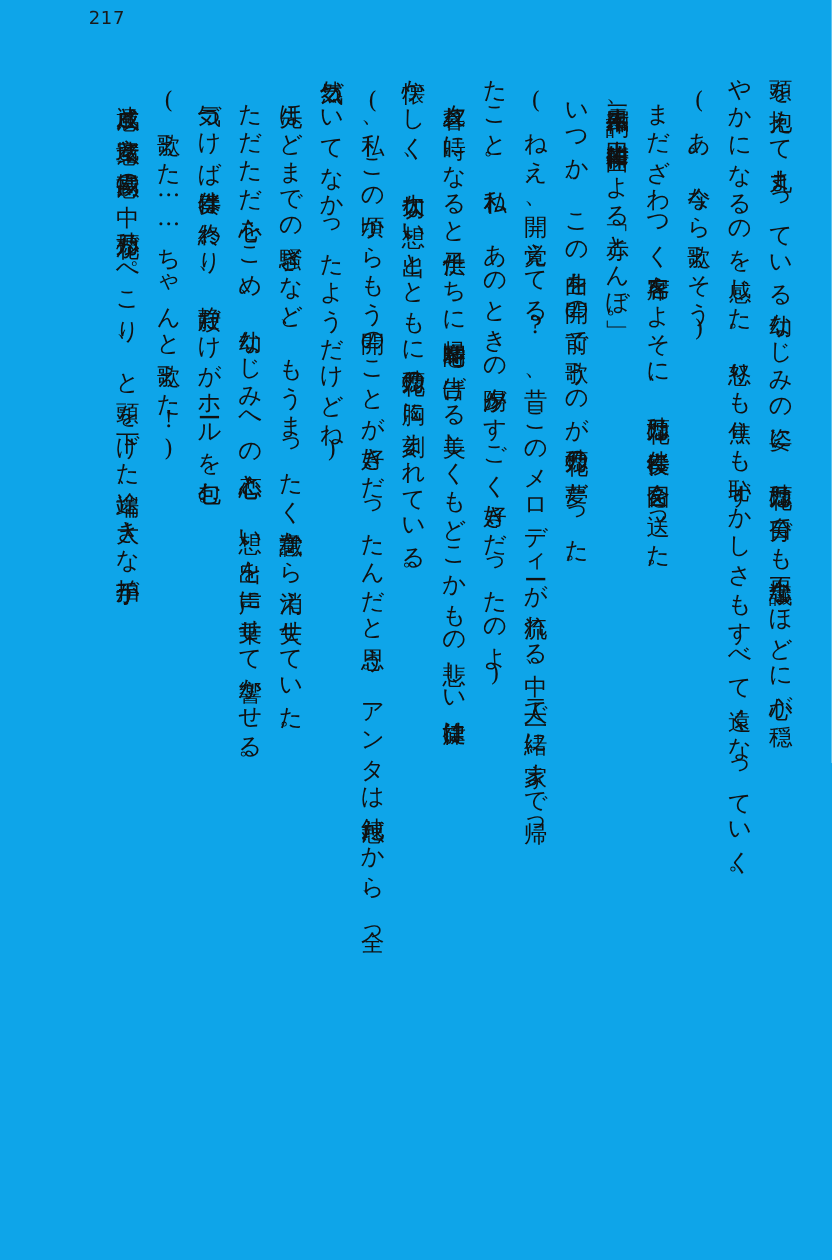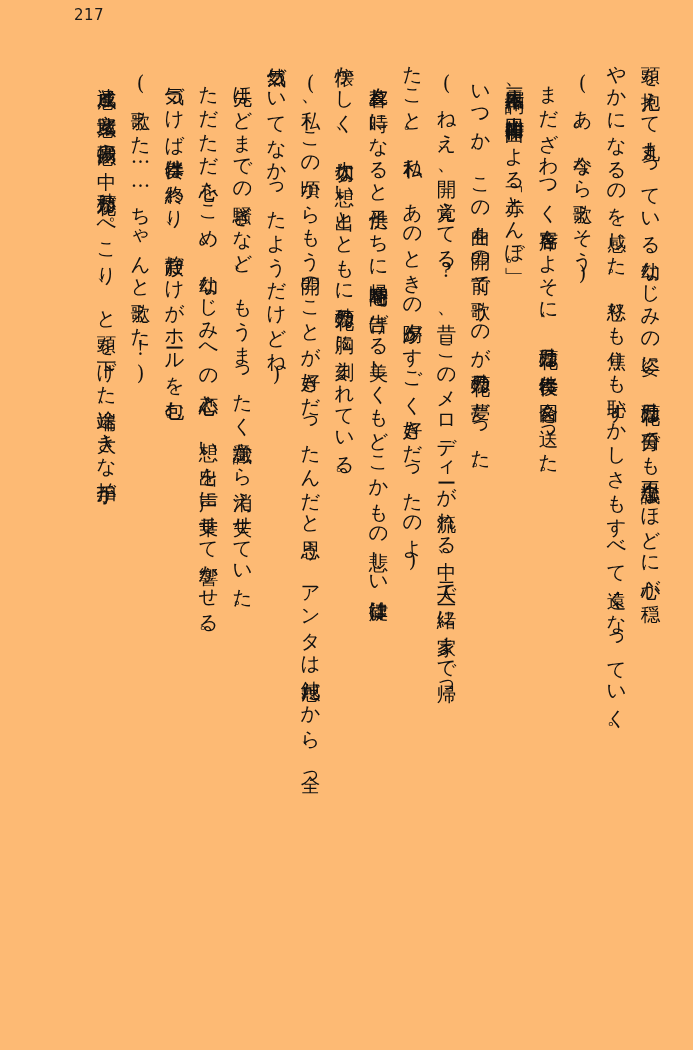--- a/index.html
+++ b/index.html
@@ -11,21 +11,21 @@
     width: 693px;
     height: 1050px;
     overflow: hidden;
     font-family: "DejaVu Serif", "Liberation Serif", serif;
     color: #111111;
   }
   .page {
     position: relative;
     width: 693px;
     height: 1050px;
-    background: #fdba74;
+    background: #0ea5e9;
     box-sizing: border-box;
   }
   .page-number {
     position: absolute;
     top: 6px;
     left: 74px;
     font-size: 15px;
     letter-spacing: 0.5px;
     color: #1a1a1a;
     font-family: "DejaVu Sans", "Liberation Sans", sans-serif;

